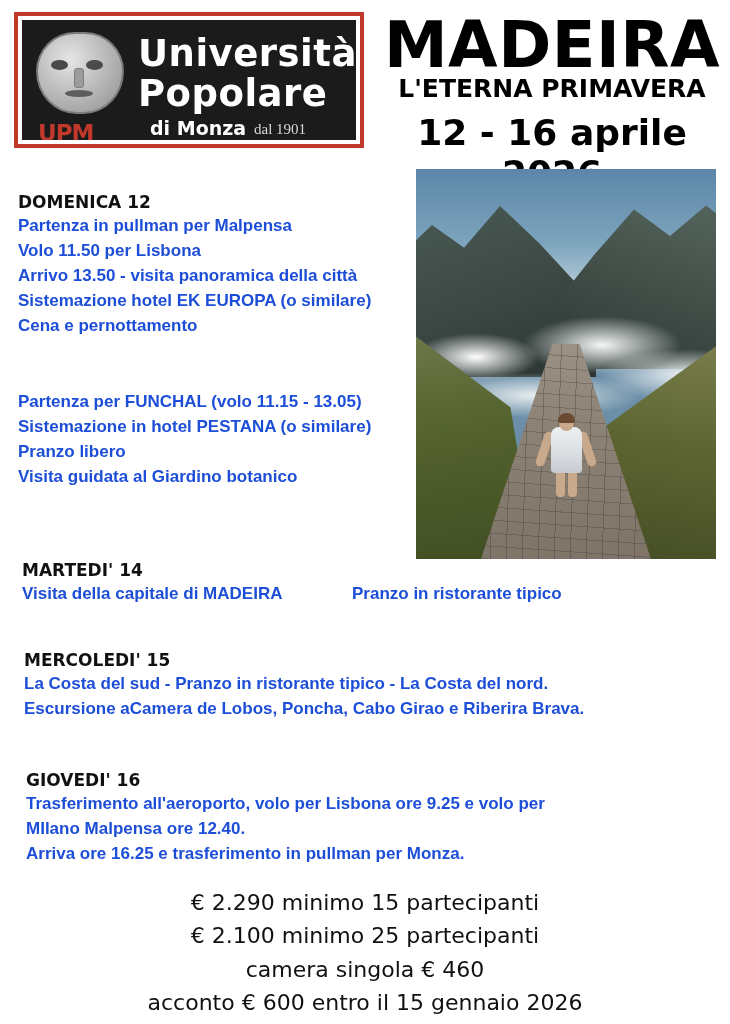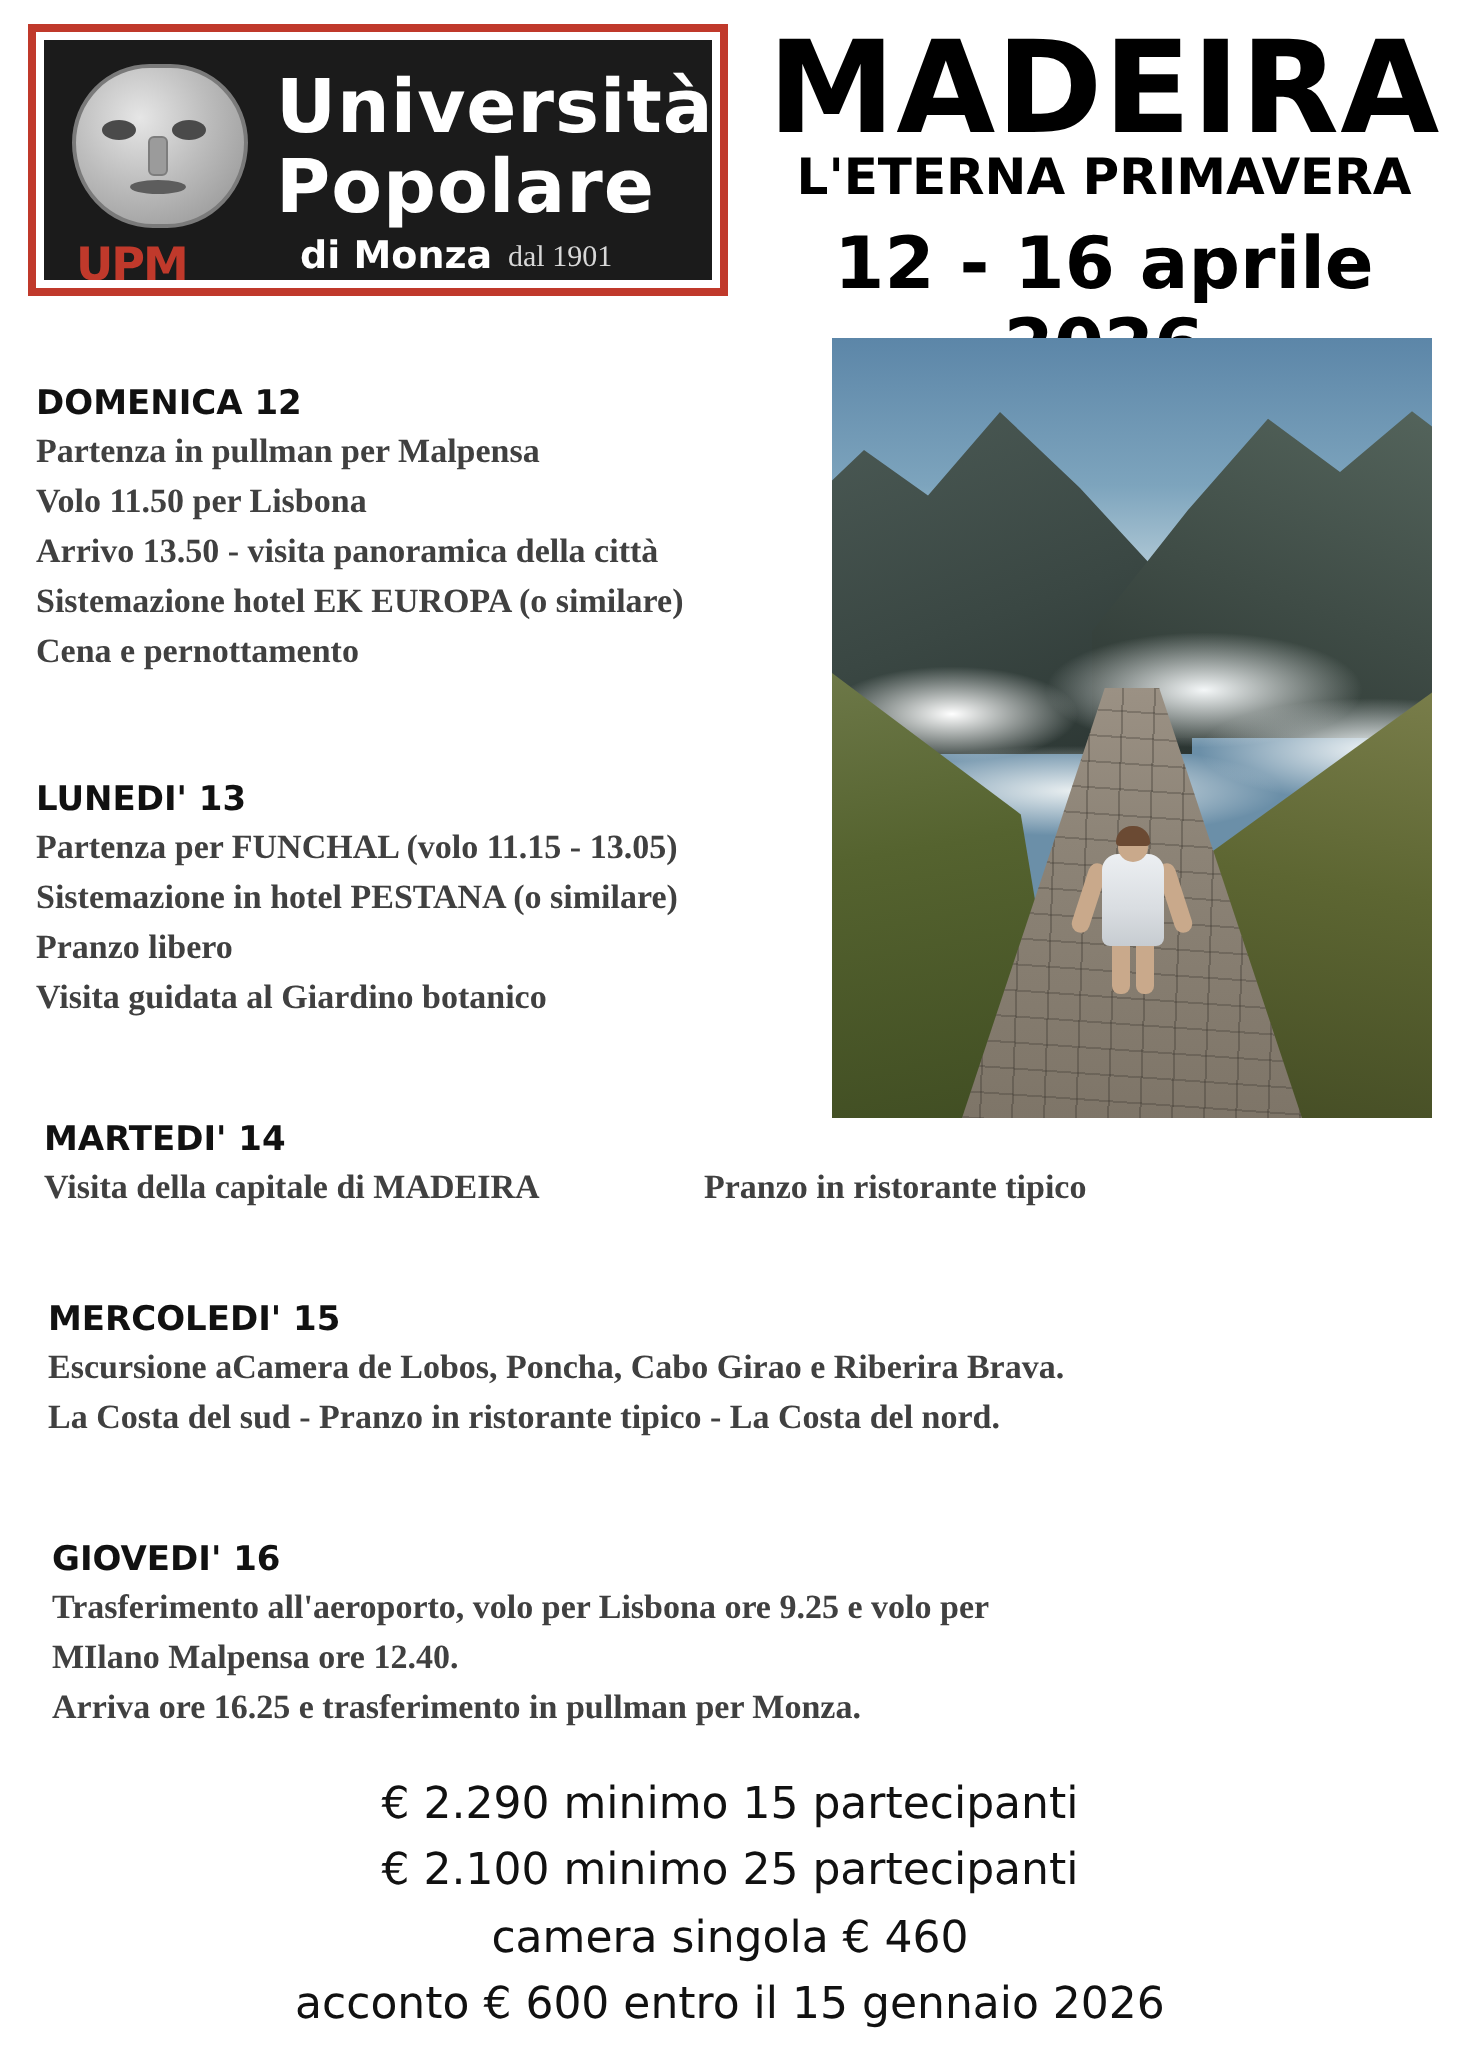--- a/index.html
+++ b/index.html
@@ -280,24 +280,24 @@
   
   .day-block { position: absolute; left: 0; }
   .day-title {
     font-family: "DejaVu Sans", sans-serif;
     font-weight: bold;
     font-size: 17px;
     color: #111111;
     margin: 0 0 2px 0;
   }
   .day-line {
-    font-family: Liberation Serif, serif;
+    font-family: Liberation Sans, sans-serif;
     font-weight: bold;
     font-size: 17px;
-    color: #404040;
+    color: #1d4ed8;
     margin: 0;
     line-height: 1.47;
   }
 
   #blk-dom { left: 18px; top: 192px; width: 390px; }
   #blk-lun { left: 18px; top: 390px; width: 395px; }
   #blk-mar { left: 22px; top: 560px; width: 700px; }
   #blk-mer { left: 24px; top: 650px; width: 700px; }
   #blk-gio { left: 26px; top: 770px; width: 700px; }
 
@@ -372,39 +372,38 @@
 <div class="day-block" id="blk-dom">
   <p class="day-title">DOMENICA 12</p>
   <p class="day-line">Partenza in pullman per Malpensa</p>
   <p class="day-line">Volo 11.50 per Lisbona</p>
   <p class="day-line">Arrivo 13.50 - visita panoramica della città</p>
   <p class="day-line">Sistemazione hotel EK EUROPA (o similare)</p>
   <p class="day-line">Cena e pernottamento</p>
 </div>
 
 <div class="day-block" id="blk-lun">
-  <p class="day-title">LUNEDI' 13</p>
   <p class="day-line">Partenza per FUNCHAL (volo 11.15 - 13.05)</p>
   <p class="day-line">Sistemazione in hotel PESTANA (o similare)</p>
   <p class="day-line">Pranzo libero</p>
   <p class="day-line">Visita guidata al Giardino botanico</p>
 </div>
 
 <div class="day-block" id="blk-mar">
   <p class="day-title">MARTEDI' 14</p>
   <div class="mar-row">
     <p class="day-line mar-left">Visita della capitale di MADEIRA</p>
     <p class="day-line mar-right">Pranzo in ristorante tipico</p>
   </div>
 </div>
 
 <div class="day-block" id="blk-mer">
   <p class="day-title">MERCOLEDI' 15</p>
+  <p class="day-line">La Costa del sud - Pranzo in ristorante tipico - La Costa del nord.</p>
   <p class="day-line">Escursione aCamera de Lobos, Poncha, Cabo Girao e Riberira Brava.</p>
-  <p class="day-line">La Costa del sud - Pranzo in ristorante tipico - La Costa del nord.</p>
 </div>
 
 <div class="day-block" id="blk-gio">
   <p class="day-title">GIOVEDI' 16</p>
   <p class="day-line">Trasferimento all'aeroporto, volo per Lisbona ore 9.25 e volo per</p>
   <p class="day-line">MIlano Malpensa ore 12.40.</p>
   <p class="day-line">Arriva ore 16.25 e trasferimento in pullman per Monza.</p>
 </div>
 
 <div class="prices">

